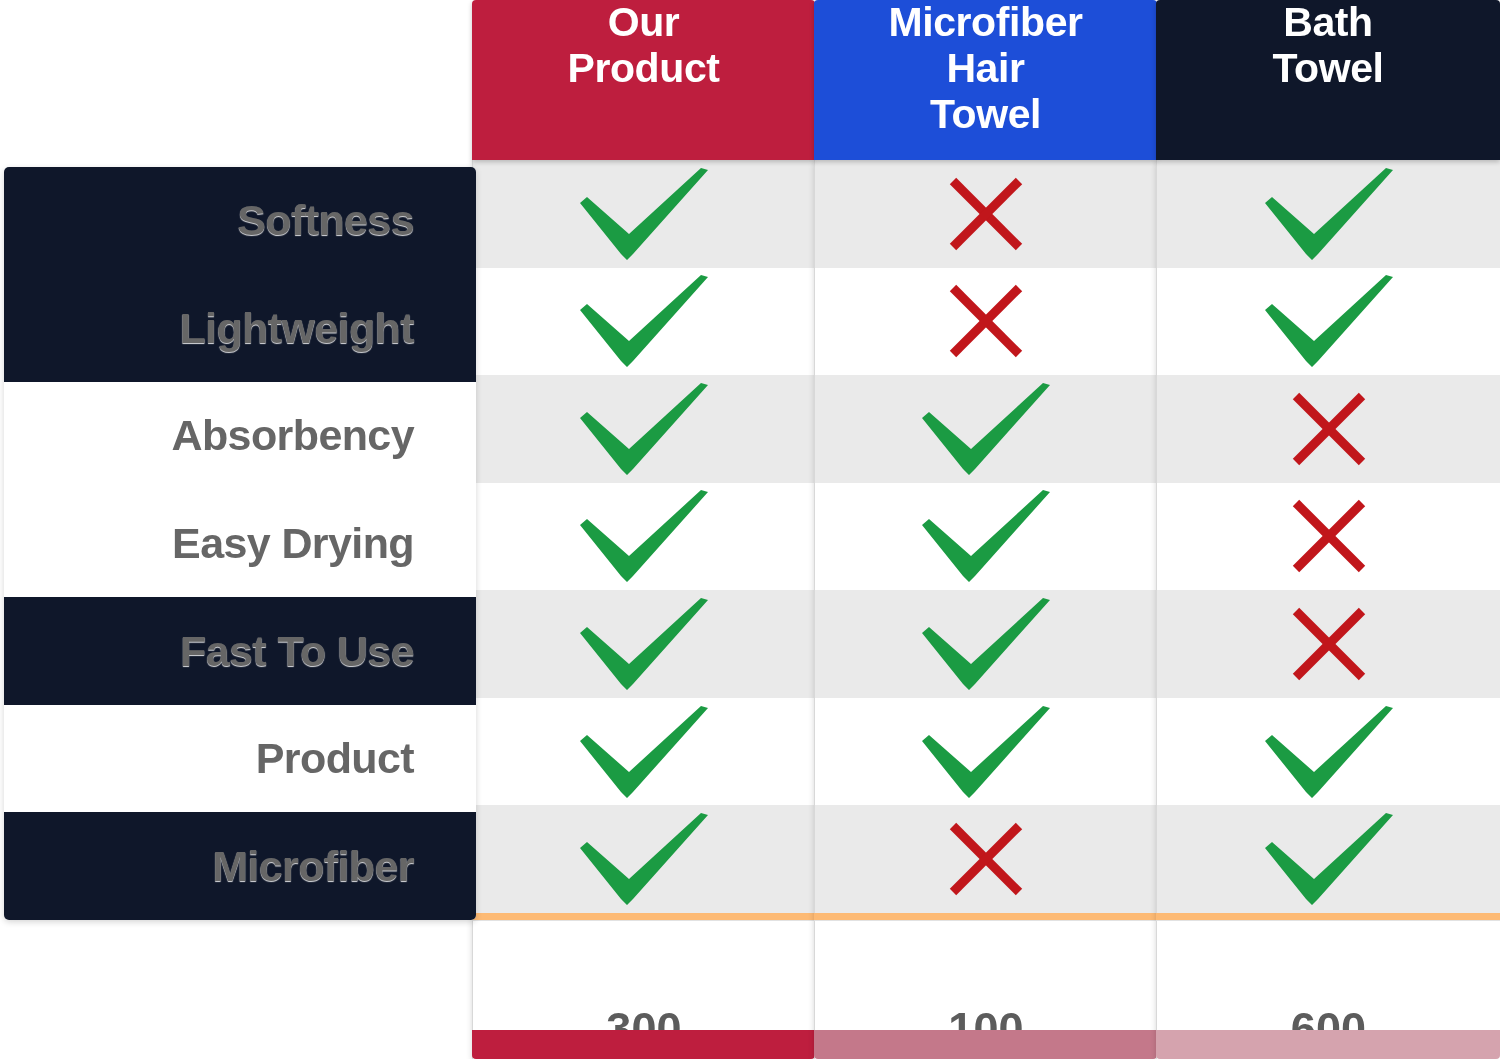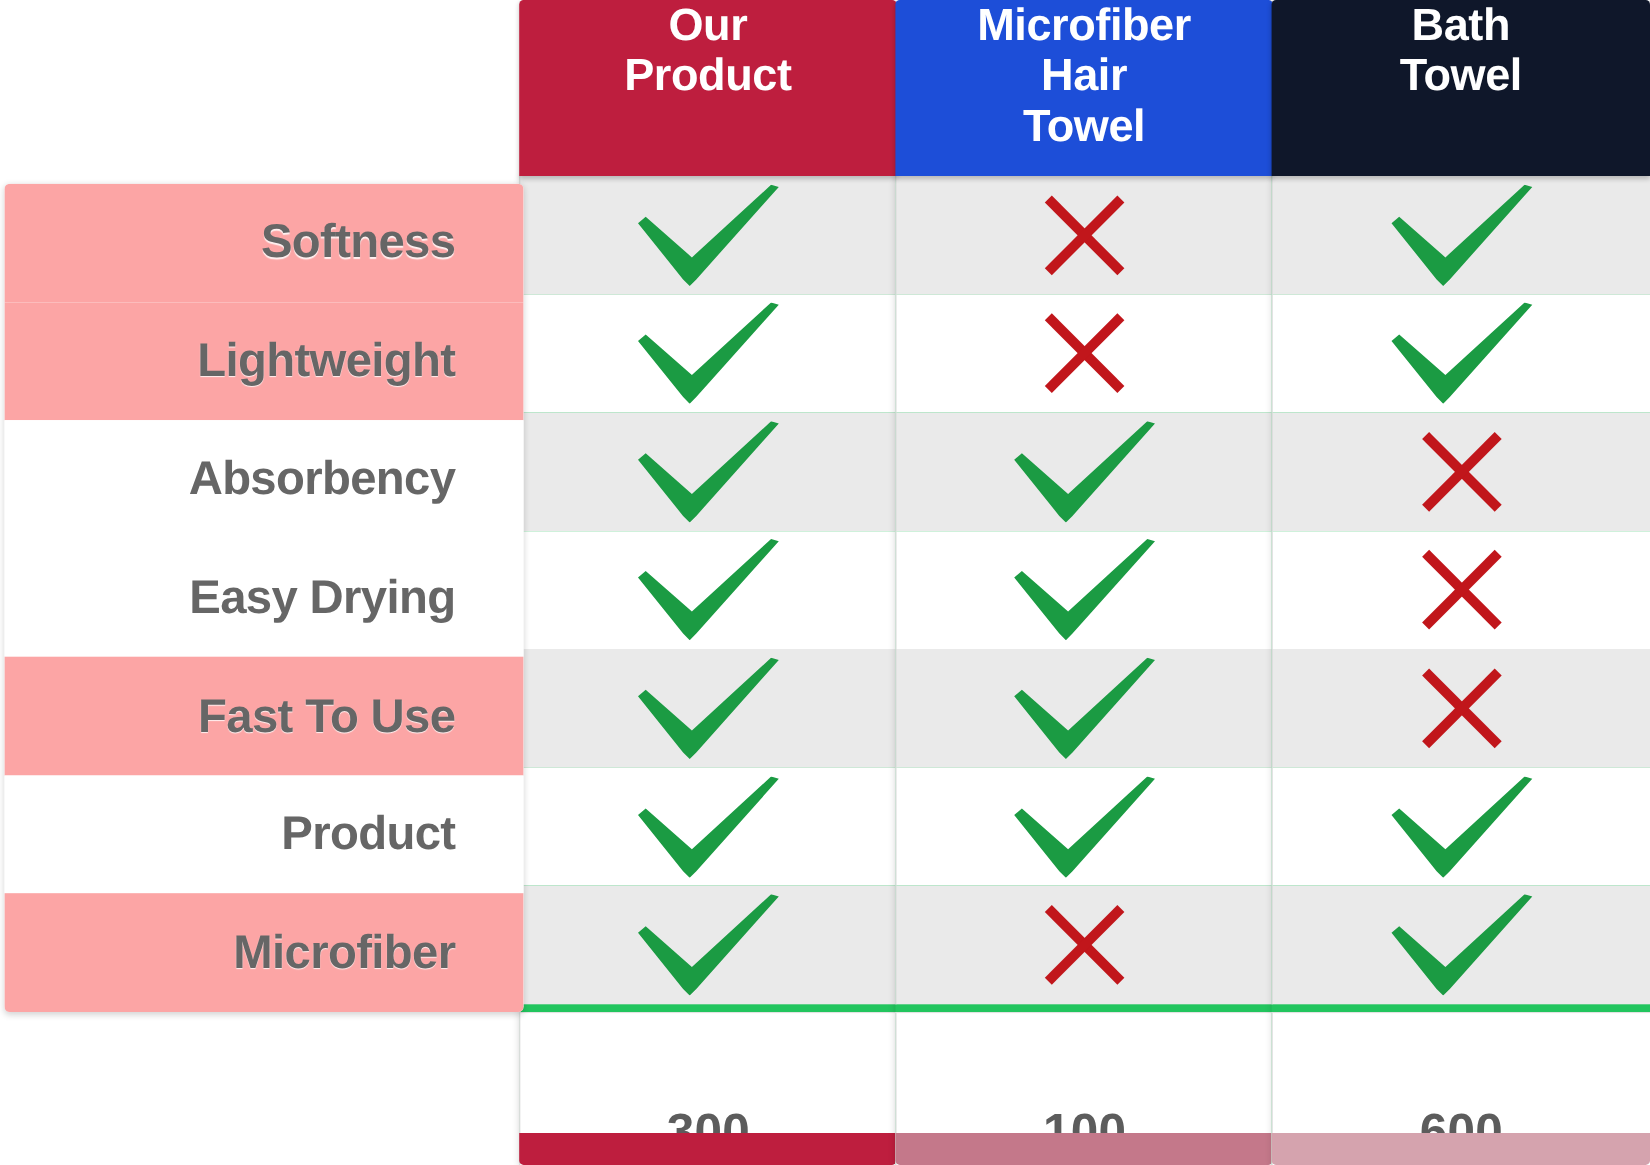--- a/index.html
+++ b/index.html
@@ -32,21 +32,21 @@
     z-index: 3;
   }
   .label-row {
     display: flex;
     align-items: center;
     justify-content: flex-end;
     height: 107.57px;
     padding-right: 62px;
     background: #ffffff;
   }
-  .label-row.alt { background: #fca5a5; }
+  .label-row.alt { background: #0f172a; }
   .label-row .label-text {
     color: #666666;
     font-size: 43px;
     font-weight: bold;
     letter-spacing: -0.6px;
     white-space: nowrap;
     text-shadow: 0 1px 1px rgba(255,255,255,0.85);
   }
 
   
@@ -78,21 +78,21 @@
     box-shadow: 0 2px 5px rgba(0,0,0,0.22);
     z-index: 4;
   }
 
   .col-body {
     position: absolute;
     top: 160px;
     left: 0;
     right: 0;
     bottom: 0;
-    background: #22c55e;
+    background: #fdba74;
     box-shadow: 0 2px 6px rgba(0,0,0,0.16);
     z-index: 2;
   }
   .cell {
     height: 107.57px;
     display: flex;
     align-items: center;
     justify-content: center;
     background: #ffffff;
     border-left: 1px solid #d8d8d8;

